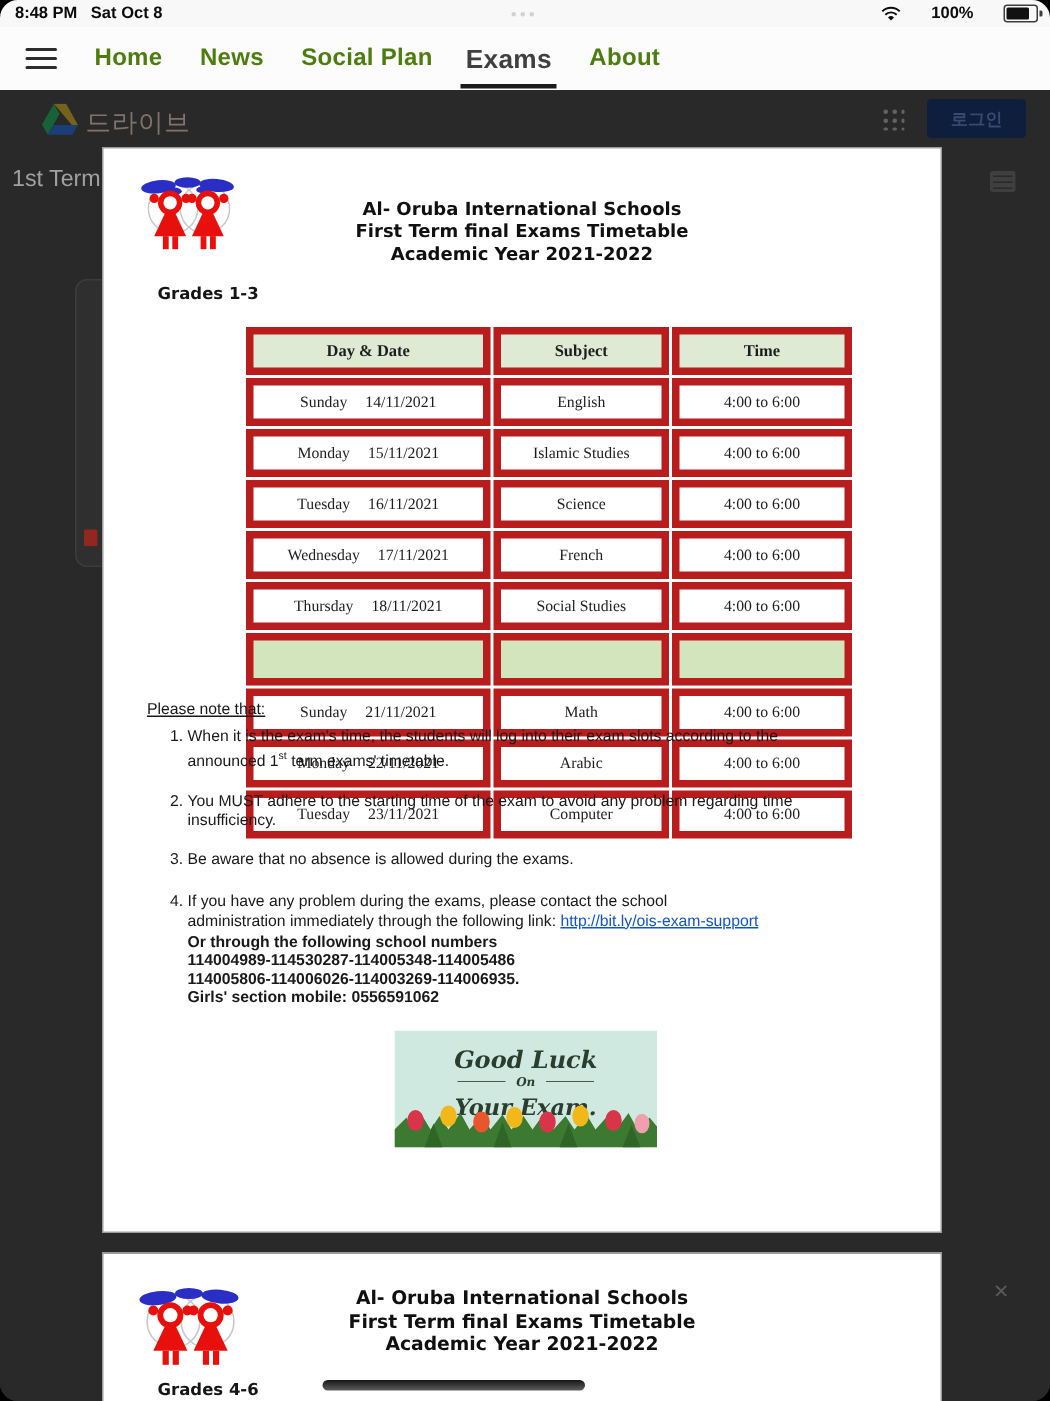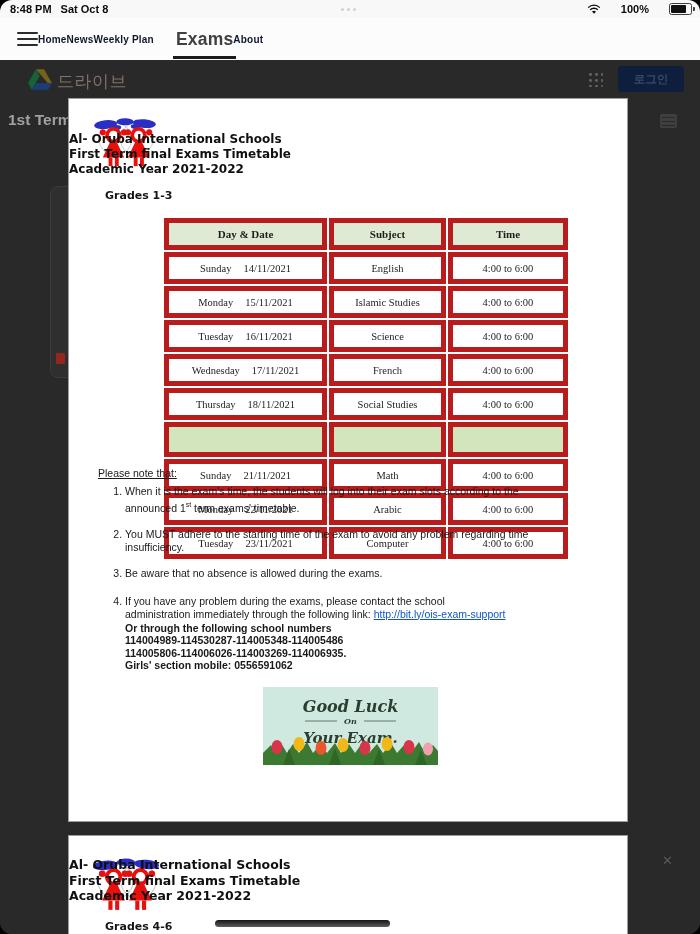--- a/index.html
+++ b/index.html
@@ -16,52 +16,52 @@
   .sb-dots i{width:3px;height:3px;border-radius:50%;background:#d2d2d2;}
   .battery{position:relative;width:21px;height:10px;border:1.5px solid #3d3d3d;border-radius:2.5px;}
   .battery i{position:absolute;left:1px;top:1px;bottom:1px;width:15px;background:#111;border-radius:1px;}
   .battery b{position:absolute;right:-4px;top:2.5px;width:2px;height:4px;background:#3d3d3d;border-radius:0 1px 1px 0;}
 
   
   .nav-bar{position:absolute;left:0;top:18px;width:700px;height:42px;background:#fcfcfc;
            display:flex;align-items:center;}
   .hamburger{margin-left:17px;width:21px;cursor:pointer;}
   .hamburger i{display:block;height:2.5px;background:#2c2c2c;border-radius:1px;margin:3.5px 0;}
-  .nav-item{font-size:10px;font-weight:bold;color:#0f172a;letter-spacing:.2px;}
+  .nav-item{margin-left:25px;font-size:16px;font-weight:bold;color:#4d7c0f;letter-spacing:.2px;}
   .nav-item.active{font-size:17.5px;color:#404040;position:relative;margin-left:22px;}
   .nav-item.active::after{content:"";position:absolute;left:-3px;right:-3px;bottom:-9px;height:2.5px;background:#1b1b1b;}
 
   
   .content{position:absolute;left:0;top:60px;width:700px;height:874px;background:#29292a;overflow:hidden;padding-left:36px;}
   .drive-brand{position:absolute;left:57px;top:10px;font-size:17px;color:#82716a;letter-spacing:.5px;}
   .drive-logo{position:absolute;left:28px;top:9px;}
   .apps-grid{position:absolute;left:589px;top:13px;width:15px;height:15px;
              display:grid;grid-template-columns:repeat(3,1fr);gap:2.5px;}
   .apps-grid i{width:2.8px;height:2.8px;border-radius:50%;background:#626262;}
   .login-btn{position:absolute;left:618px;top:6px;width:66px;height:26px;background:#0d1f3d;
              border-radius:3px;color:#36496e;font-size:11.5px;font-weight:bold;
              display:flex;align-items:center;justify-content:center;}
-  .section-title{position:absolute;left:8px;top:51px;font-size:15.5px;color:#a0a0a0;font-weight:700;}
+  .section-title{position:absolute;left:8px;top:51px;font-size:15.5px;color:#a0a0a0;font-weight:400;}
   .list-icon{position:absolute;left:660px;top:54px;width:17px;height:14px;background:#3f3f40;border-radius:2px;}
   .list-icon i{display:block;height:1.5px;background:#29292a;margin:2.5px 2px 0 2px;}
   .blue-sliver{position:absolute;left:620px;top:55px;width:8px;height:13px;background:#26497f;border-radius:1px;}
   .file-card{position:absolute;left:50px;top:126px;width:120px;height:190px;background:#2f2f30;
              border:1px solid #3c3c3d;border-radius:8px;}
   .pdf-chip{position:absolute;left:56px;top:293px;width:9px;height:11px;background:#93271f;border-radius:1px;}
   .cursor-arrow{position:absolute;left:623px;top:88px;font-size:15px;color:#3c3c3c;}
   .close-x{position:absolute;left:662px;top:793px;font-size:13px;color:#5a5a5a;cursor:pointer;}
   .scroll-thumb{position:absolute;left:215px;top:860px;width:175px;height:7px;border-radius:4px;
                 background:linear-gradient(180deg,#161616,#5d5d5d);z-index:6;}
 
   
   .page{position:absolute;left:68px;width:560px;background:#fff;box-sizing:border-box;
         border:1px solid #9c9c9c;z-index:4;color:#151515;}
   .page1{top:38px;height:724px;}
   .page2{top:775px;height:724px;}
-  .doc-title{position:absolute;left:0;width:100%;text-align:left;
+  .doc-title{position:absolute;left:0;width:100%;text-align:center;
              font-family:"DejaVu Sans",sans-serif;font-weight:bold;font-size:12px;line-height:15px;color:#101010;}
   .page1 .doc-title{top:33px;}
   .page2 .doc-title{top:21px;font-size:12.5px;line-height:15.5px;}
   .doc-logo{position:absolute;}
   .page1 .doc-logo{left:24px;top:13px;}
   .page2 .doc-logo{left:22px;top:16px;}
   .grades{position:absolute;left:36px;font-family:"DejaVu Sans",sans-serif;font-weight:bold;font-size:11px;}
   .page1 .grades{top:90px;}
   .page2 .grades{top:84px;}
 
@@ -115,21 +115,21 @@
   </div>
 
   <div class="nav-bar">
     <div class="hamburger">
         <i></i>
         <i></i>
         <i></i>
       </div>
     <span class="nav-item">Home</span>
     <span class="nav-item">News</span>
-    <span class="nav-item">Weekly Plan</span>
+    <span class="nav-item">Social Plan</span>
     <span class="nav-item active">Exams</span>
     <span class="nav-item">About</span>
   </div>
 
   <div class="content">
 
     <svg class="drive-logo" width="24" height="21" viewBox="0 0 88 76">
       <polygon points="29,0 0,51 14,76 43,25" fill="#176237"></polygon>
       <polygon points="59,0 29,0 73,52 88,52" fill="#77621c"></polygon>
       <polygon points="14,76 28,52 88,52 74,76" fill="#1c3e78"></polygon>

